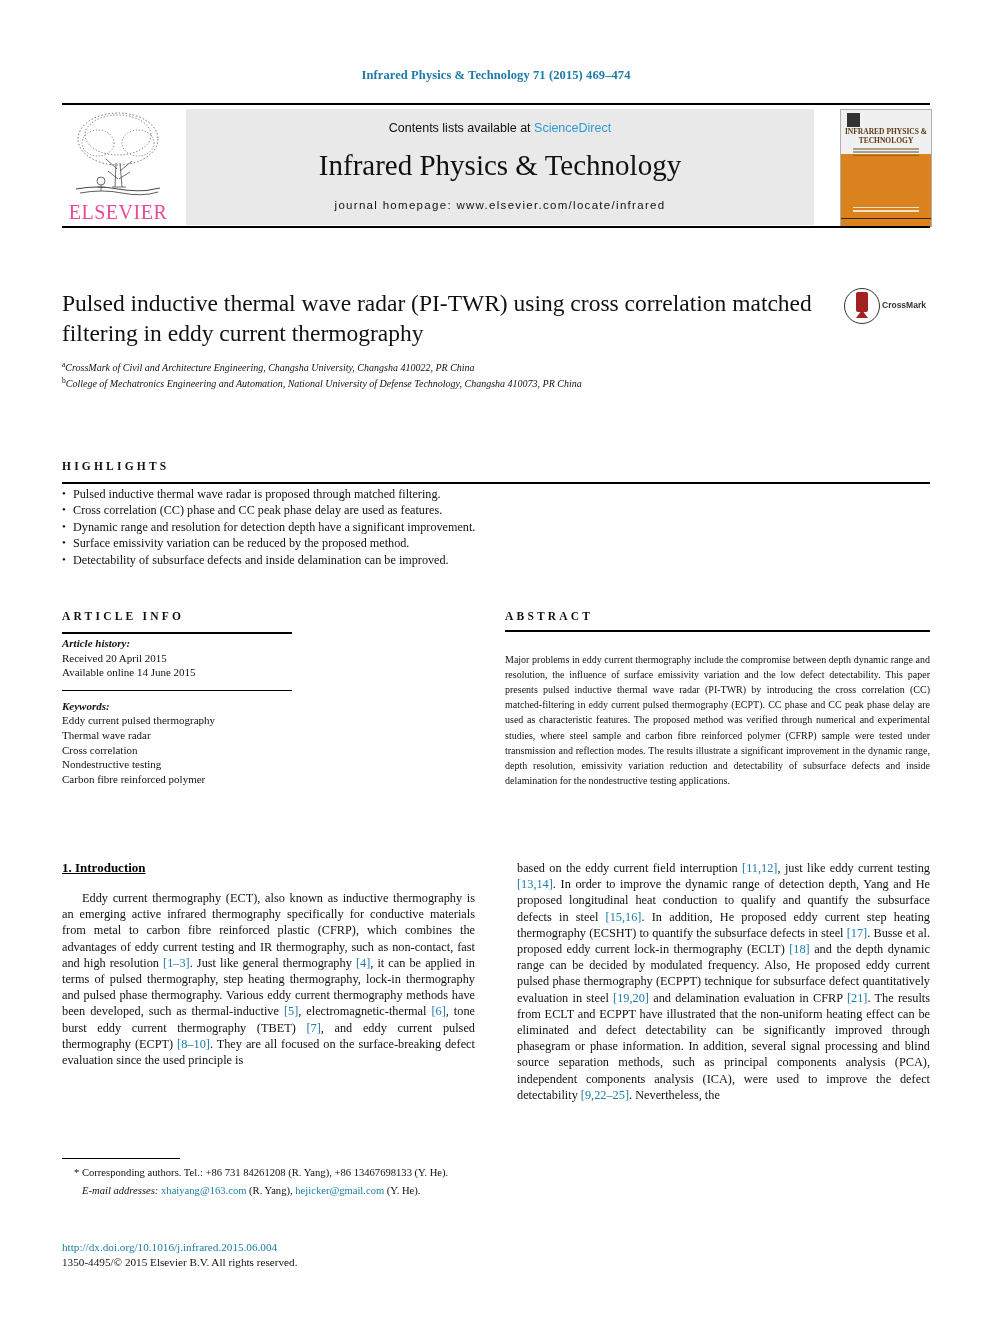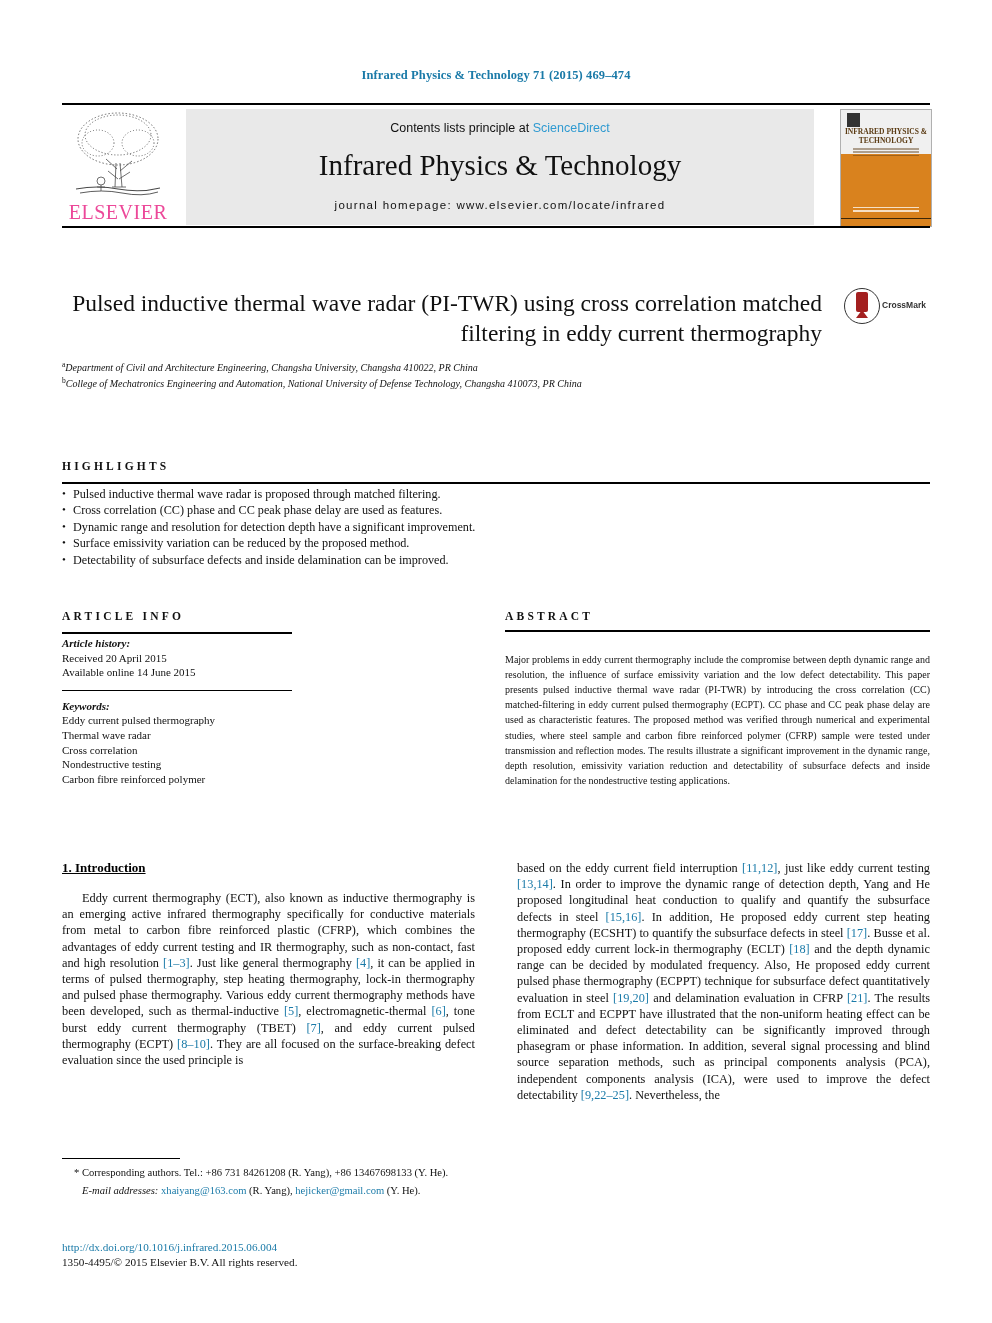--- a/index.html
+++ b/index.html
@@ -185,21 +185,20 @@
     width: 868px;
   }
   .art-title {
     width: 760px;
     font-family: "Liberation Serif", serif;
     font-size: 23.5px;
     line-height: 30px;
     color: #111;
     font-weight: normal;
     margin: 0;
-    text-align: right;
   }
   .crossmark {
     position: absolute;
     right: 0; top: 0;
     width: 86px;
     height: 36px;
   }
   .crossmark-icon {
     position: absolute;
     left: 0; top: 0;
@@ -434,21 +433,21 @@
           <path d="M12 84 Q34 80 54 84 Q74 88 90 83" stroke-width="0.9"></path>
           <circle cx="33" cy="72" r="4"></circle>
           <path d="M33 76 L33 82 M29 78 L37 78"></path>
         </g>
       </svg>
       <div class="elsevier-word">ELSEVIER</div>
     </div>
 
     <div class="banner">
       <div class="banner-contents">
-        <span>Contents lists principle at </span><span class="sciencedirect">ScienceDirect</span>
+        <span>Contents lists available at </span><span class="sciencedirect">ScienceDirect</span>
       </div>
       <div class="banner-title">Infrared Physics &amp; Technology</div>
       <div class="banner-homepage">journal homepage: www.elsevier.com/locate/infrared</div>
     </div>
 
     <div class="cover-thumb">
       <div class="cover-top-band"></div>
       <div class="cover-sd-mark"></div>
       <div class="cover-jtitle">INFRARED PHYSICS &amp; TECHNOLOGY</div>
       <div class="cover-small-lines">
@@ -472,21 +471,21 @@
     <div class="crossmark">
       <div class="crossmark-icon">
         <div class="cm-inner"></div>
         <div class="cm-tri"></div>
       </div>
       <div class="crossmark-label">CrossMark</div>
     </div>
 
 
     <div class="affils">
-      <div><sup>a</sup><span>Department of Civil and Architecture Engineering, Changsha University, Changsha 410022, PR China</span></div>
+      <div><sup>a</sup><span>CrossMark of Civil and Architecture Engineering, Changsha University, Changsha 410022, PR China</span></div>
       <div><sup>b</sup><span>College of Mechatronics Engineering and Automation, National University of Defense Technology, Changsha 410073, PR China</span></div>
     </div>
   </div>
 
   <div class="highlights">
     <div class="sec-label">HIGHLIGHTS</div>
     <div class="hr-thick" style="left:0; top:22px; width:868px;"></div>
     <ul class="hl-list">
         <li>Pulsed inductive thermal wave radar is proposed through matched filtering.</li>
         <li>Cross correlation (CC) phase and CC peak phase delay are used as features.</li>

